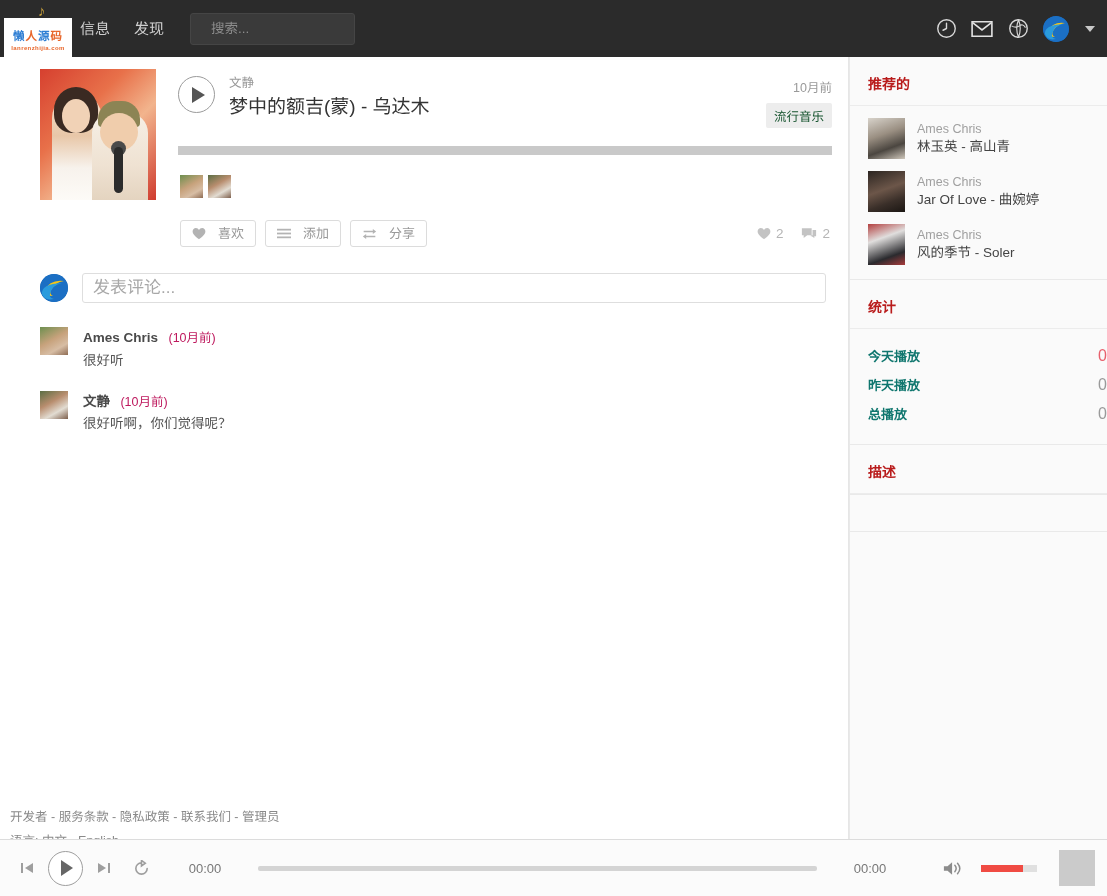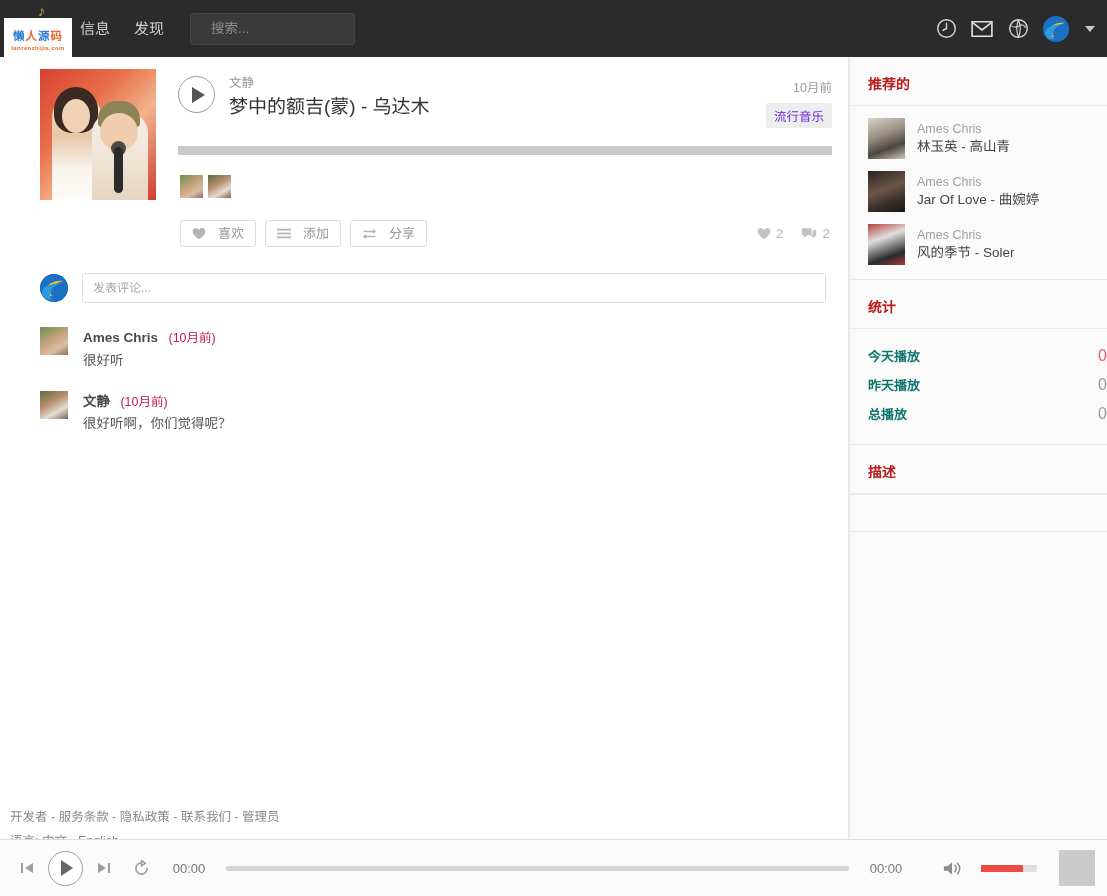--- a/index.html
+++ b/index.html
@@ -188,21 +188,21 @@
   }
   .track-title {
     font-size: 19px; color: #333;
     line-height: 1.35; cursor: pointer;
     margin-top: 1px;
   }
   .hero-meta { text-align: right; padding-top: 8px; flex: none; }
   .track-time { font-size: 12.5px; color: #999; }
   .genre-tag {
     display: inline-block; margin-top: 7px;
-    background: #ededed; color: #6d28d9;
+    background: #ededed; color: #14532d;
     font-size: 12.5px; padding: 3px 8px;
     border-radius: 2px; cursor: pointer;
   }
 
   .waveform {
     margin: 18px 0 0 0; height: 9px;
     background: #c9c9c9; cursor: pointer;
   }
 
   .likers { display: flex; gap: 5px; padding: 20px 0 0 2px; }
@@ -239,21 +239,21 @@
     padding: 26px 22px 0 22px;
   }
   .me-avatar {
     width: 28px; height: 28px; border-radius: 50%;
     flex: none; overflow: hidden; background: #1767b5;
     position: relative;
   }
   .comment-input {
     flex: 1; margin-left: 14px; height: 30px;
     border: 1px solid #dedede; border-radius: 3px;
-    padding: 0 10px; font-size: 12px; color: #444;
+    padding: 0 10px; font-size: 17px; color: #444;
     outline: none; background: #fff;
     font-family: "Liberation Sans", sans-serif;
   }
   .comment-input::placeholder { color: #a8a8a8; }
 
   .comment-list { padding: 24px 22px 0 22px; }
   .comment { display: flex; margin-bottom: 20px; }
   .c-avatar {
     width: 28px; height: 28px; flex: none; overflow: hidden;
   }
@@ -336,21 +336,21 @@
   }
   .p-play .tri {
     width: 0; height: 0; margin-left: 3px;
     border-top: 8px solid transparent;
     border-bottom: 8px solid transparent;
     border-left: 12px solid #666;
   }
   .p-time {
     font-size: 13px; color: #777;
     font-family: "Liberation Sans", sans-serif;
-    margin: 0 12px; min-width: 38px; text-align: center;
+    margin: 0 28px; min-width: 38px; text-align: center;
   }
   .p-seek {
     flex: 1; height: 5px; background: #d4d4d4;
     border-radius: 2px; cursor: pointer; margin: 0 6px;
   }
   .p-vol-track {
     width: 56px; height: 7px; background: #e0e0e0;
     margin-left: 10px; cursor: pointer; position: relative;
   }
   .p-vol-fill {

